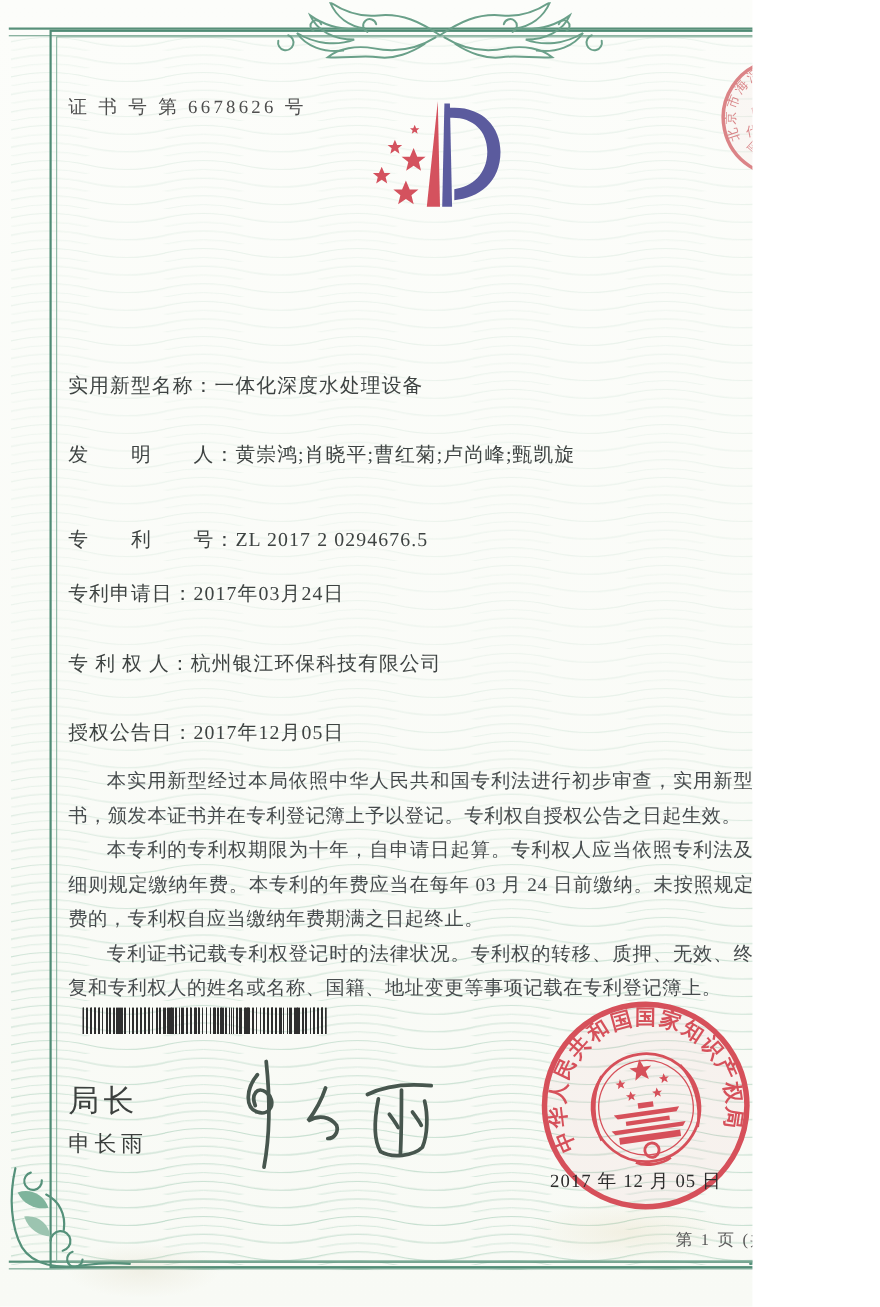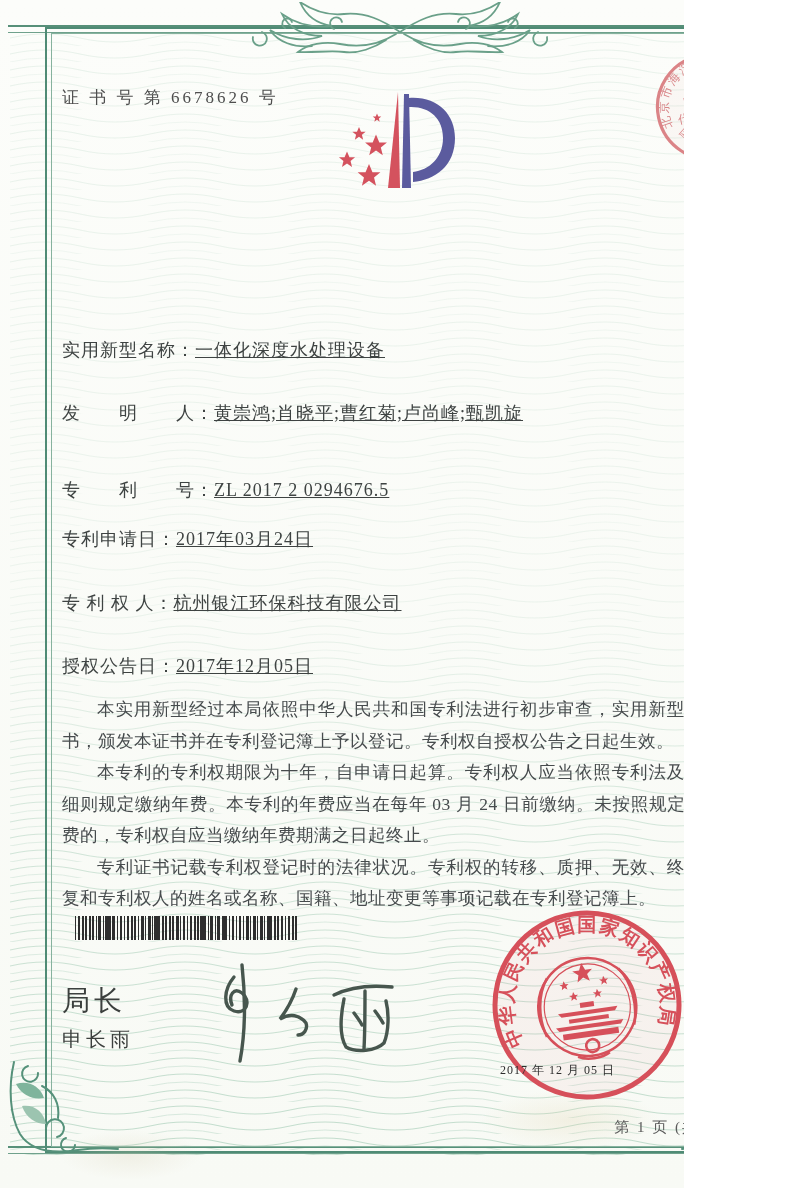--- a/index.html
+++ b/index.html
@@ -27,36 +27,36 @@
   .ornament{position:absolute;z-index:2;}
   
   .cert-number{position:absolute;left:62px;top:86px;z-index:3;font-size:17px;letter-spacing:3px;color:#4e4e4e;}
   .logo{position:absolute;left:325px;top:76px;z-index:3;}
   .tax-stamp{position:absolute;left:645px;top:42px;z-index:4;transform:rotate(-12deg);}
   .title{position:absolute;left:0;top:214px;width:800px;z-index:3;text-align:center;
     font-size:42px;font-weight:700;letter-spacing:13px;color:#4a524e;}
   .fields{position:absolute;left:62px;top:338px;z-index:3;width:680px;}
   .field-row{position:absolute;left:0;font-size:18px;color:#3e4342;letter-spacing:1px;white-space:nowrap;}
   .field-row .lbl{color:#3e4342;}
-  .field-row .val{color:#3e4342;text-decoration:underline;}
+  .field-row .val{color:#3e4342;}
   .paragraphs{position:absolute;left:62px;top:694px;z-index:3;width:678px;
     font-size:17.5px;line-height:31.5px;color:#464b4d;letter-spacing:0.5px;text-align:justify;}
   .paragraphs p{margin:0;text-indent:2em;}
   .barcode{
     position:absolute;left:75px;top:916px;width:222px;height:24px;z-index:3;
     background:
       repeating-linear-gradient(90deg,#2e2e2e 0 1.5px,transparent 1.5px 3.5px),
       repeating-linear-gradient(90deg,#2e2e2e 0 1px,transparent 1px 7.5px),
       repeating-linear-gradient(90deg,transparent 0 10px,#2e2e2e 10px 12px,transparent 12px 23px);
   }
   .signer-title{position:absolute;left:62px;top:982px;z-index:3;font-size:28px;letter-spacing:4px;color:#3c403e;}
   .signer-name{position:absolute;left:62px;top:1026px;z-index:3;font-size:20px;letter-spacing:4px;color:#3c403e;}
   .signature{position:absolute;left:200px;top:955px;z-index:3;}
   .main-seal{position:absolute;left:487px;top:905px;z-index:4;transform:rotate(-8deg);}
-  .seal-date{position:absolute;left:500px;top:1062px;z-index:5;font-size:12px;letter-spacing:1px;color:#2c2c2c;}
+  .seal-date{position:absolute;left:500px;top:1062px;z-index:5;font-size:17px;letter-spacing:1px;color:#2c2c2c;}
   .footer{position:absolute;left:0;top:1118px;width:744px;z-index:3;text-align:right;
     font-size:15px;letter-spacing:2px;color:#5a5a5a;}
   .stain1{position:absolute;left:480px;top:1090px;width:180px;height:60px;z-index:1;
     background:radial-gradient(closest-side,rgba(222,208,168,.25),rgba(222,208,168,0));}
   .stain2{position:absolute;left:60px;top:1130px;width:140px;height:50px;z-index:1;
     background:radial-gradient(closest-side,rgba(210,200,170,.22),rgba(210,200,170,0));}
 </style>
 </head>
 <body>
 

